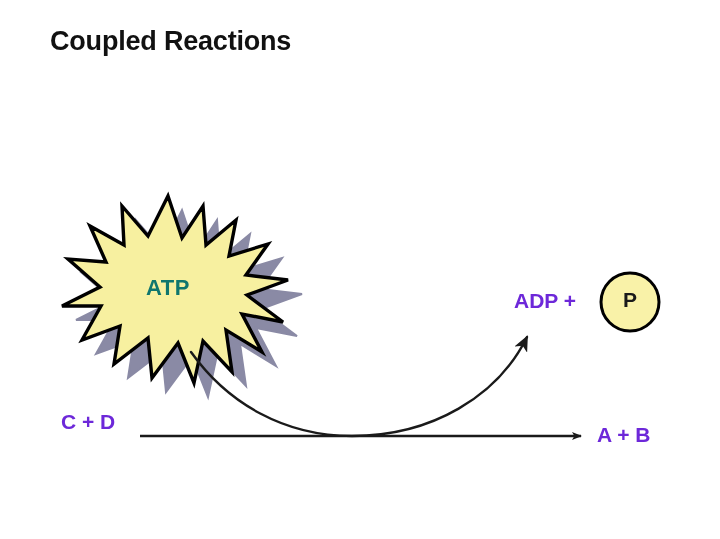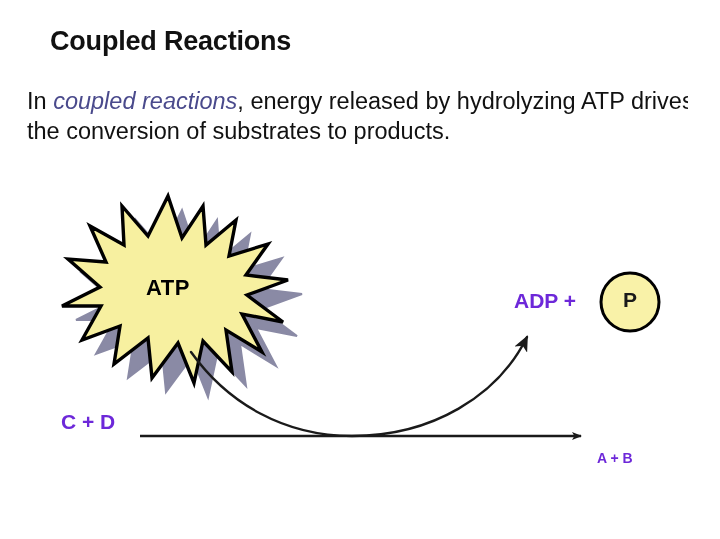--- a/index.html
+++ b/index.html
@@ -61,58 +61,56 @@
     font-size: 21px;
   }
   #label-cd {
     left: 61px;
     top: 410px;
     font-size: 21px;
   }
   #label-ab {
     left: 597px;
     top: 423px;
-    font-size: 14px;
-    margin-top: 27px;
+    font-size: 21px;
   }
   #label-coupling {
     left: 306px;
     top: 459px;
     font-size: 19px;
   }
   #label-atp {
     position: absolute;
     left: 0;
     top: 275px;
     width: 336px;
     text-align: center;
     font-size: 22px;
     font-weight: bold;
-    color: #000000;
+    color: #0f766e;
     letter-spacing: 0.5px;
   }
   #label-p {
     position: absolute;
     left: 601px;
     top: 288px;
     width: 58px;
     text-align: center;
     font-size: 21px;
     font-weight: bold;
     color: #1a1a1a;
   }
 </style>
 </head>
 <body>
 
 <div id="slide">
 
   <div id="slide-title">Coupled Reactions</div>
 
-  <div id="body-text"><span>In </span><span class="em-term">coupled reactions</span><span>, energy released by hydrolyzing ATP drives the conversion of substrates to products.</span></div>
 
   <svg id="figure" viewBox="0 0 720 539" xmlns="http://www.w3.org/2000/svg">
 
     <defs>
       <marker id="arrowhead-straight" markerWidth="10" markerHeight="8" refX="9" refY="4" orient="auto" markerUnits="userSpaceOnUse">
         <path d="M0,0 L10,4 L0,8 L2.4,4 Z" fill="#1a1a1a"></path>
       </marker>
       <marker id="arrowhead-curve" markerWidth="16" markerHeight="14" refX="14" refY="7" orient="auto" markerUnits="userSpaceOnUse">
         <path d="M0,0 L16,7 L0,14 L4.2,7 Z" fill="#1a1a1a"></path>
       </marker>

